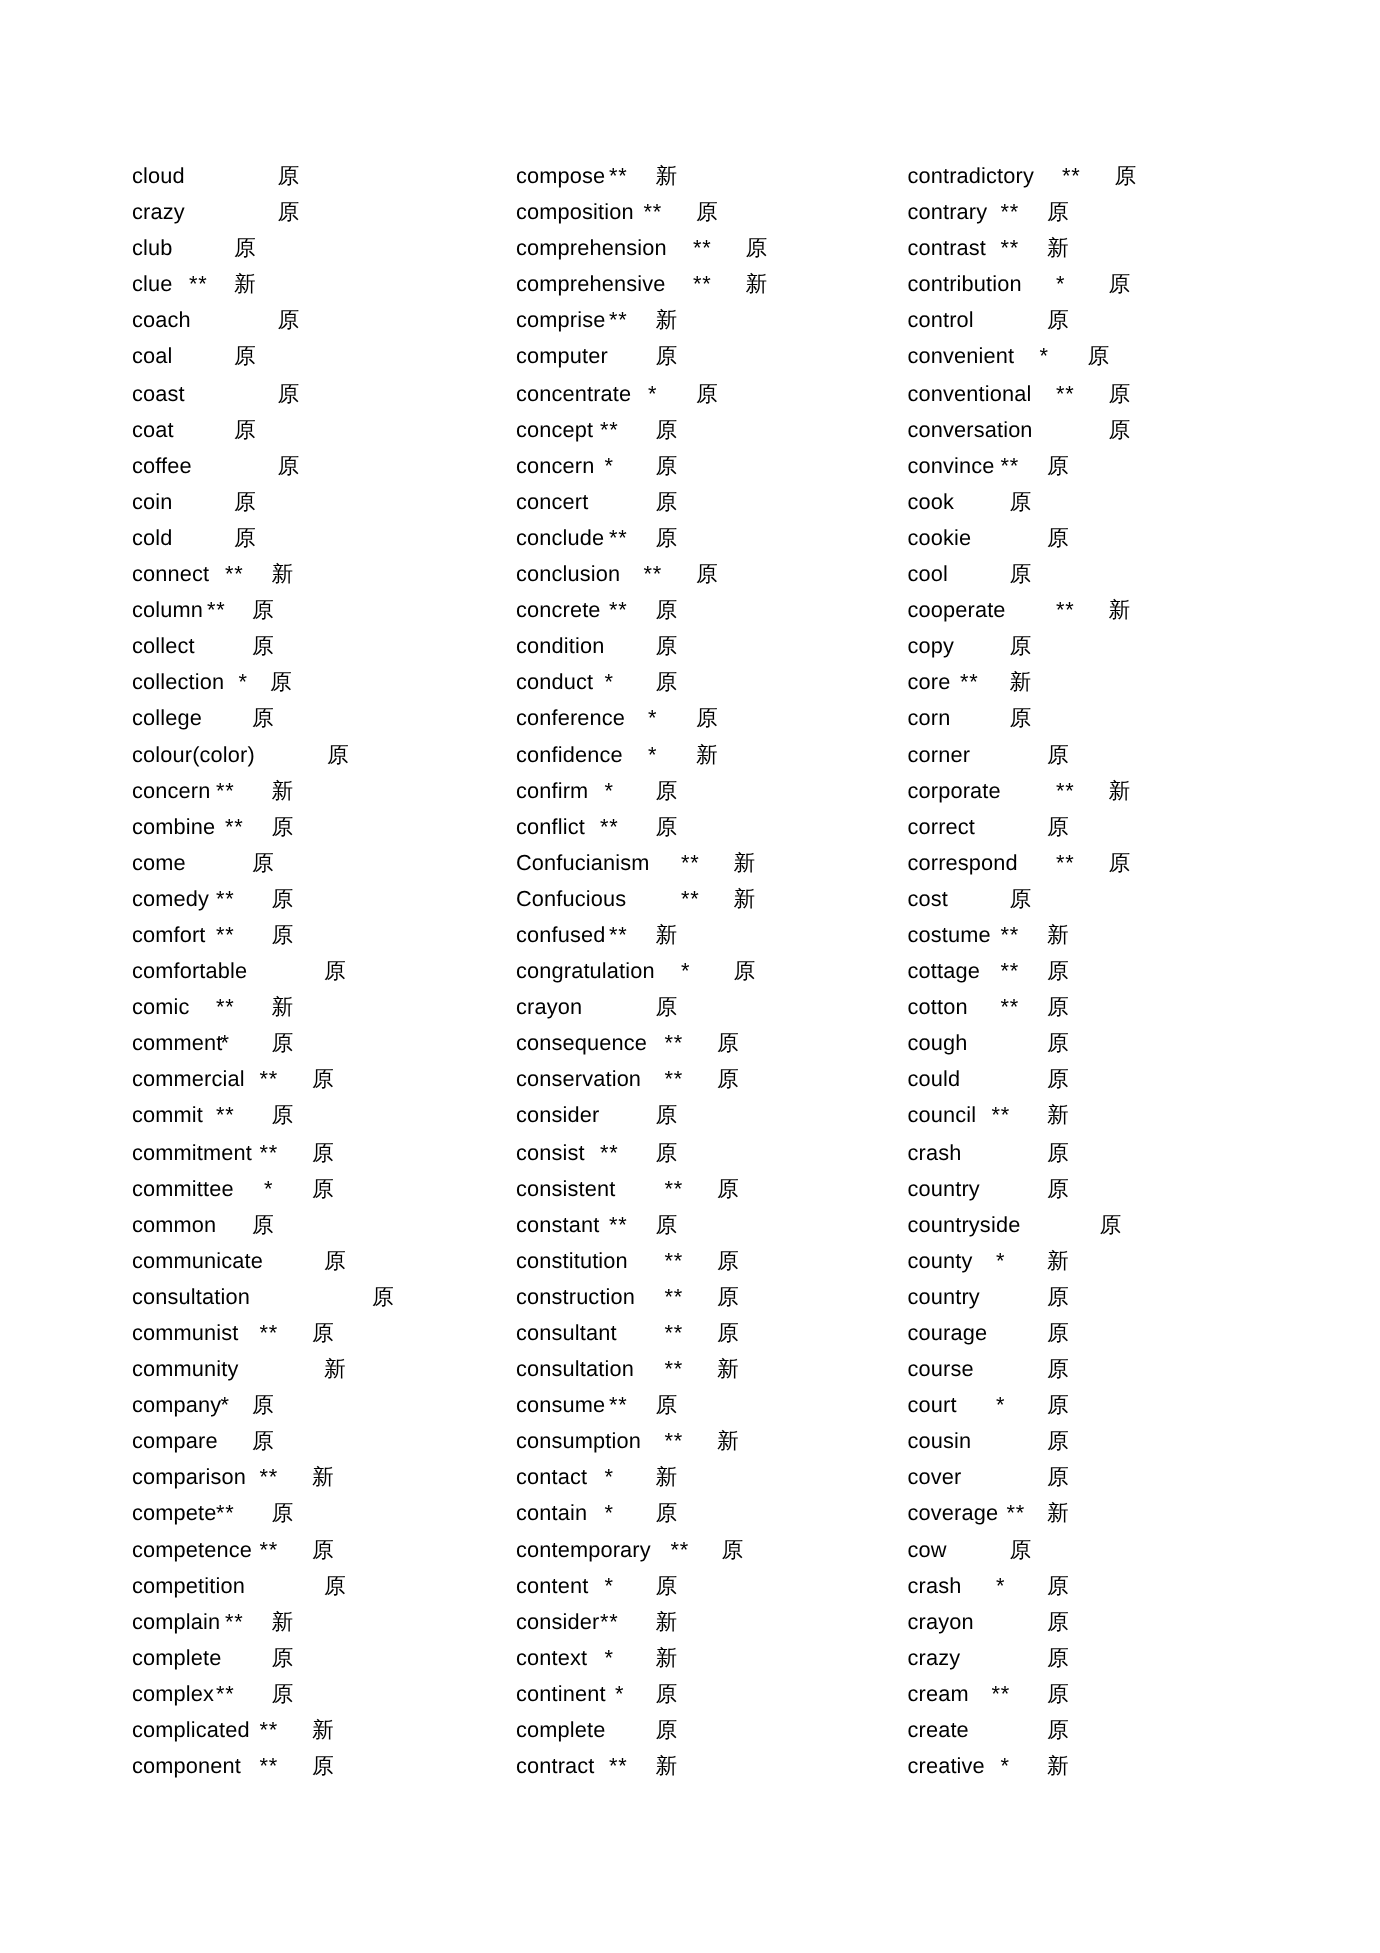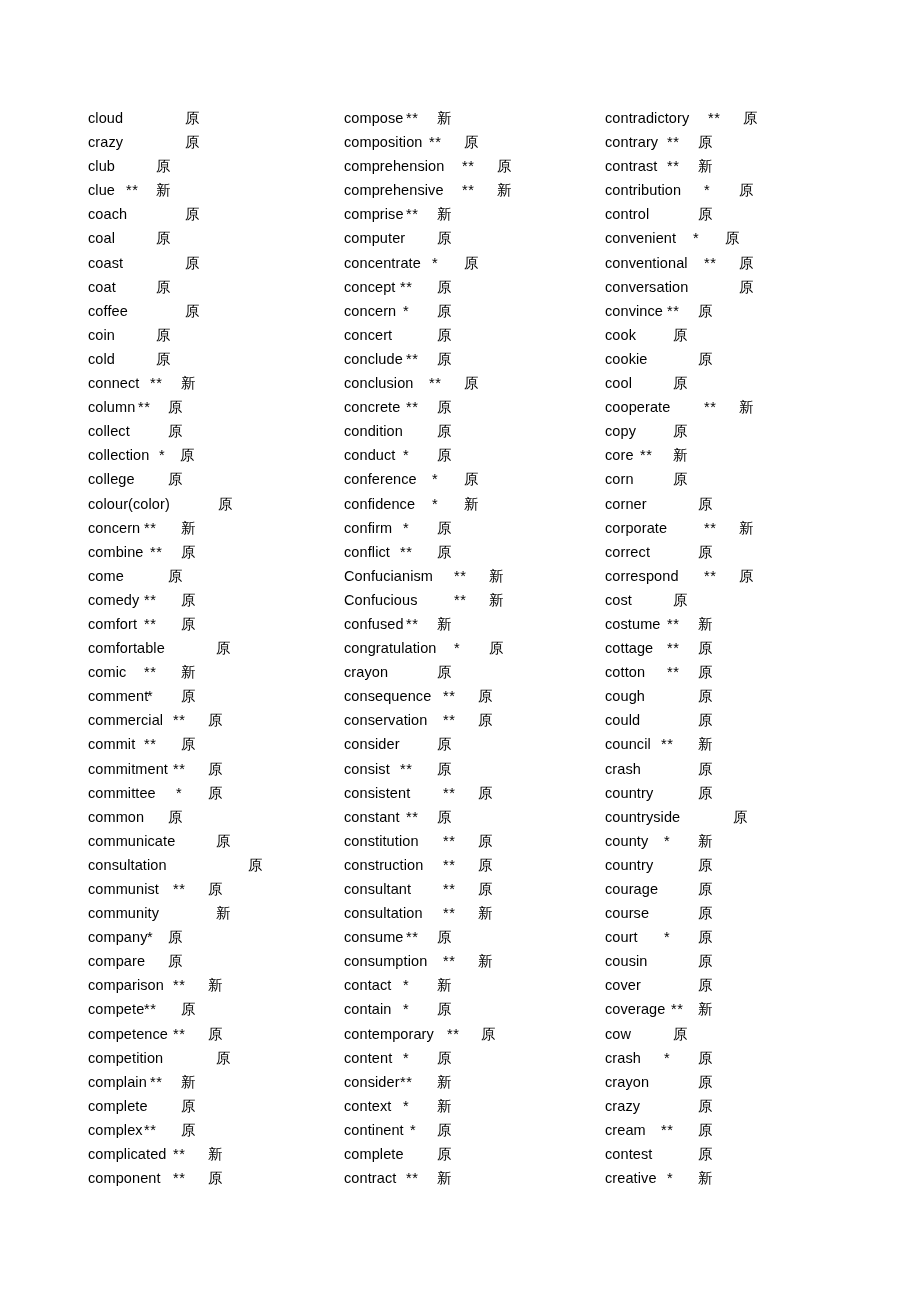--- a/index.html
+++ b/index.html
@@ -675,21 +675,21 @@
       <div class="entry">
         <span class="word">crazy</span>
         <span class="tag" style="left: 93px;">原</span>
       </div>
       <div class="entry">
         <span class="word">cream</span>
         <span class="stars" style="left: 56px;">**</span>
         <span class="tag" style="left: 93px;">原</span>
       </div>
       <div class="entry">
-        <span class="word">contest</span>
+        <span class="word">create</span>
         <span class="tag" style="left: 93px;">原</span>
       </div>
       <div class="entry">
         <span class="word">creative</span>
         <span class="stars" style="left: 62px;">*</span>
         <span class="tag" style="left: 93px;">新</span>
       </div>
     </div>
 </div>
 

